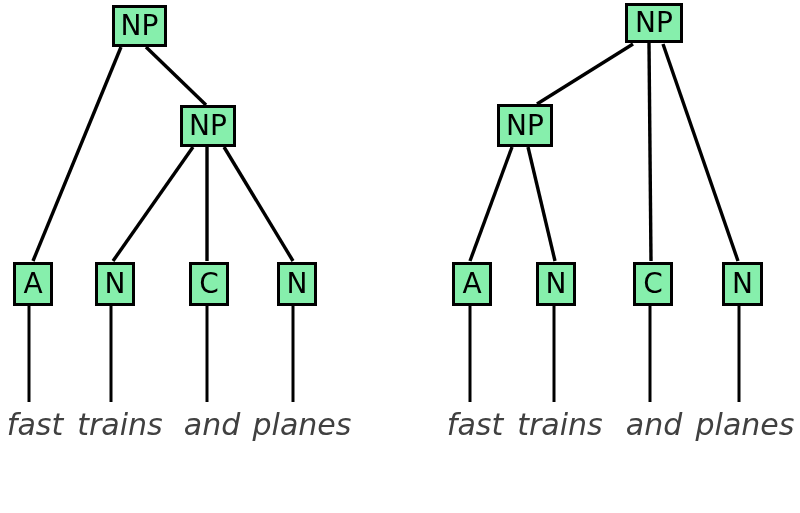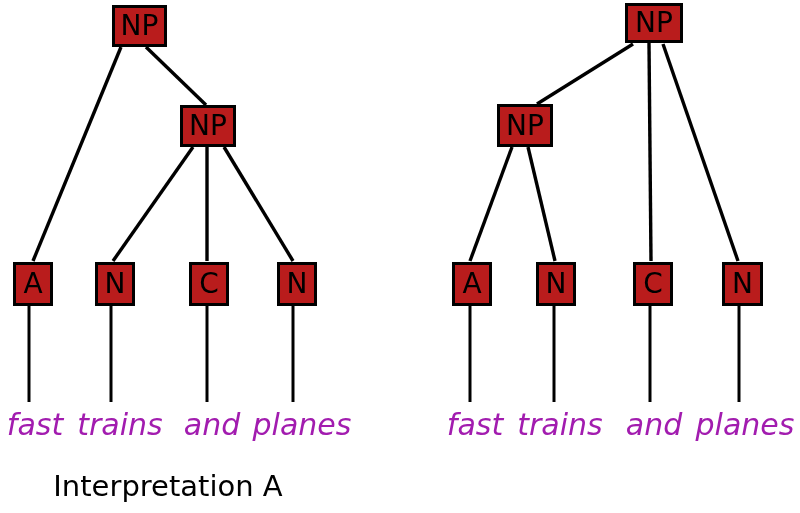--- a/index.html
+++ b/index.html
@@ -20,36 +20,36 @@
     position: absolute;
     left: 0;
     top: 0;
     width: 800px;
     height: 513px;
   }
   .node {
     position: absolute;
     box-sizing: border-box;
     border: 3px solid #000000;
-    background: #b91c1c;
+    background: #86efac;
     display: flex;
     align-items: center;
     justify-content: center;
     font-size: 28px;
     line-height: 1;
     color: #000000;
   }
   .word {
     position: absolute;
     transform: translateX(-50%);
     font-style: italic;
     font-size: 30px;
     line-height: 1;
     white-space: nowrap;
-    color: #a21caf;
+    color: #404040;
   }
   .caption {
     position: absolute;
     transform: translateX(-50%);
     font-size: 29px;
     line-height: 1;
     white-space: nowrap;
     color: #000000;
   }
 </style>
@@ -92,21 +92,20 @@
     <div class="node" style="left: 189px; top: 262px; width: 40px; height: 44px;">
       <span>C</span>
     </div>
     <div class="node" style="left: 277px; top: 262px; width: 40px; height: 44px;">
       <span>N</span>
     </div>
     <div class="word" style="left: 35px; top: 410px;">fast</div>
     <div class="word" style="left: 120px; top: 410px;">trains</div>
     <div class="word" style="left: 212px; top: 410px;">and</div>
     <div class="word" style="left: 302px; top: 410px;">planes</div>
-    <div class="caption" style="left: 168px; top: 472px;">Interpretation A</div>
     <div class="node" style="left: 625px; top: 3px; width: 58px; height: 40px;">
       <span>NP</span>
     </div>
     <div class="node" style="left: 497px; top: 104px; width: 56px; height: 43px;">
       <span>NP</span>
     </div>
     <div class="node" style="left: 452px; top: 262px; width: 40px; height: 44px;">
       <span>A</span>
     </div>
     <div class="node" style="left: 536px; top: 262px; width: 40px; height: 44px;">

